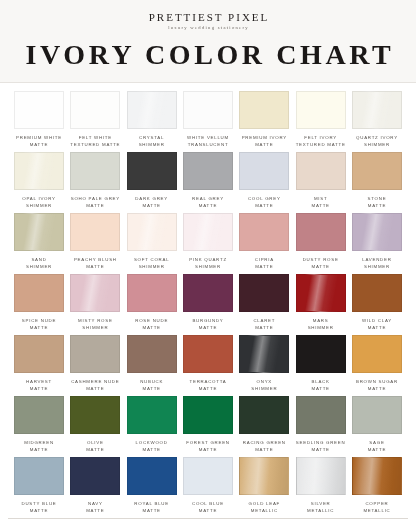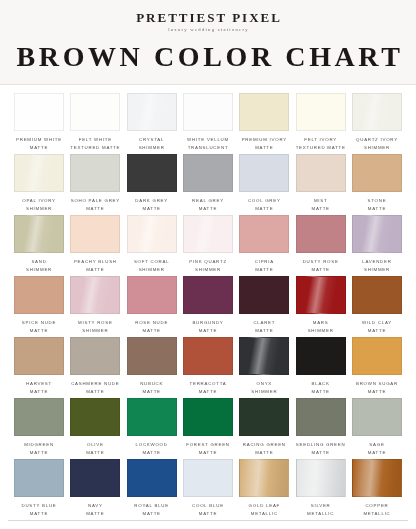--- a/index.html
+++ b/index.html
@@ -27,24 +27,24 @@
   
   .header {
     background: #f8f7f5;
     padding-top: 11px;
     padding-bottom: 13px;
     text-align: center;
     flex: 0 0 auto;
   }
   .brand-name {
     font-family: "Liberation Serif", serif;
-    font-size: 13px;
+    font-size: 11px;
     letter-spacing: 2.0px;
     color: #231f1e;
-    font-weight: 700;
+    font-weight: 400;
     line-height: 1.1;
     text-indent: 2px;
   }
   .brand-tagline {
     font-family: "Liberation Serif", serif;
     font-size: 4.6px;
     letter-spacing: 1.3px;
     color: #6e6862;
     margin-top: 2px;
     text-indent: 1px;
@@ -145,21 +145,21 @@
   }
 </style>
 </head>
 <body>
 
 <div class="page">
 
   <div class="header">
     <div class="brand-name">PRETTIEST PIXEL</div>
     <div class="brand-tagline">luxury wedding stationery</div>
-    <div class="chart-title">BROWN COLOR CHART</div>
+    <div class="chart-title">IVORY COLOR CHART</div>
   </div>
 
   <div class="header-rule"></div>
 
   <div class="grid">
       <div class="row">
         <div class="cell">
           <div class="swatch" style="background-color: rgb(254, 254, 254);"></div>
           <div class="label">PREMIUM WHITE
 MATTE</div>

